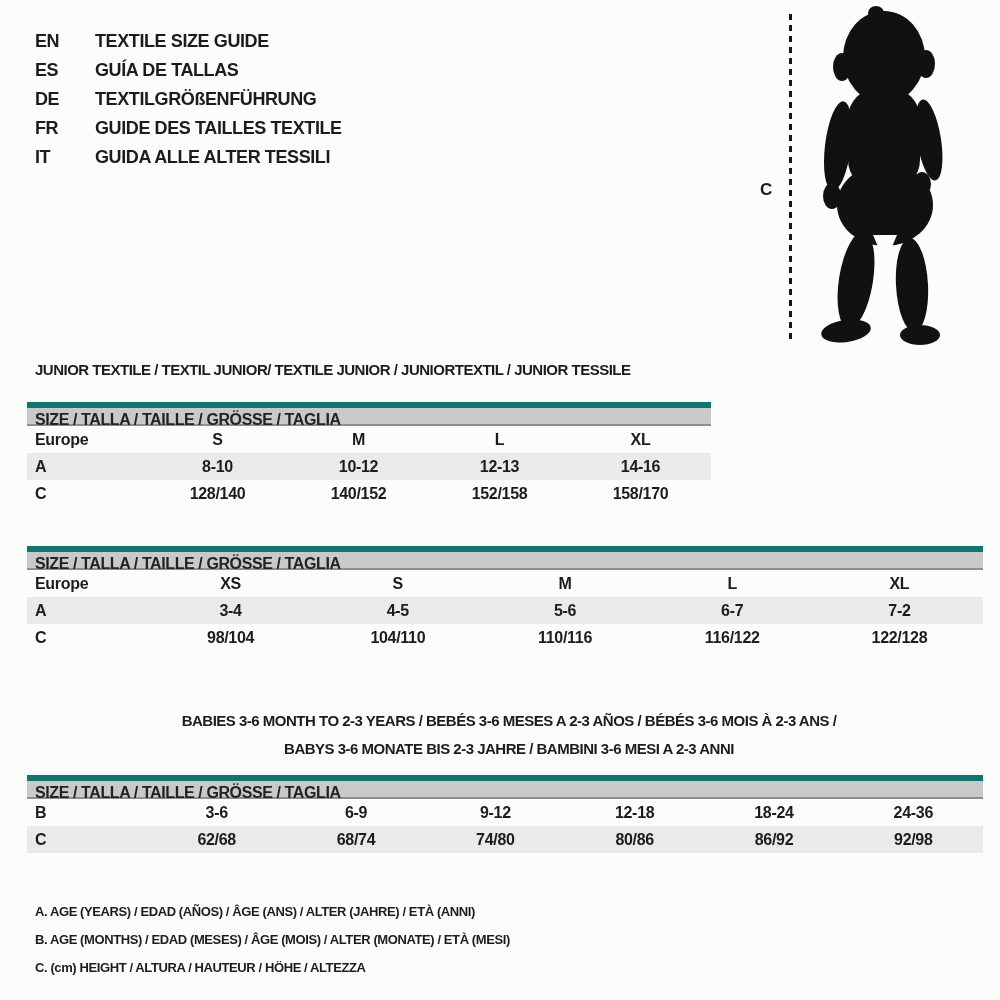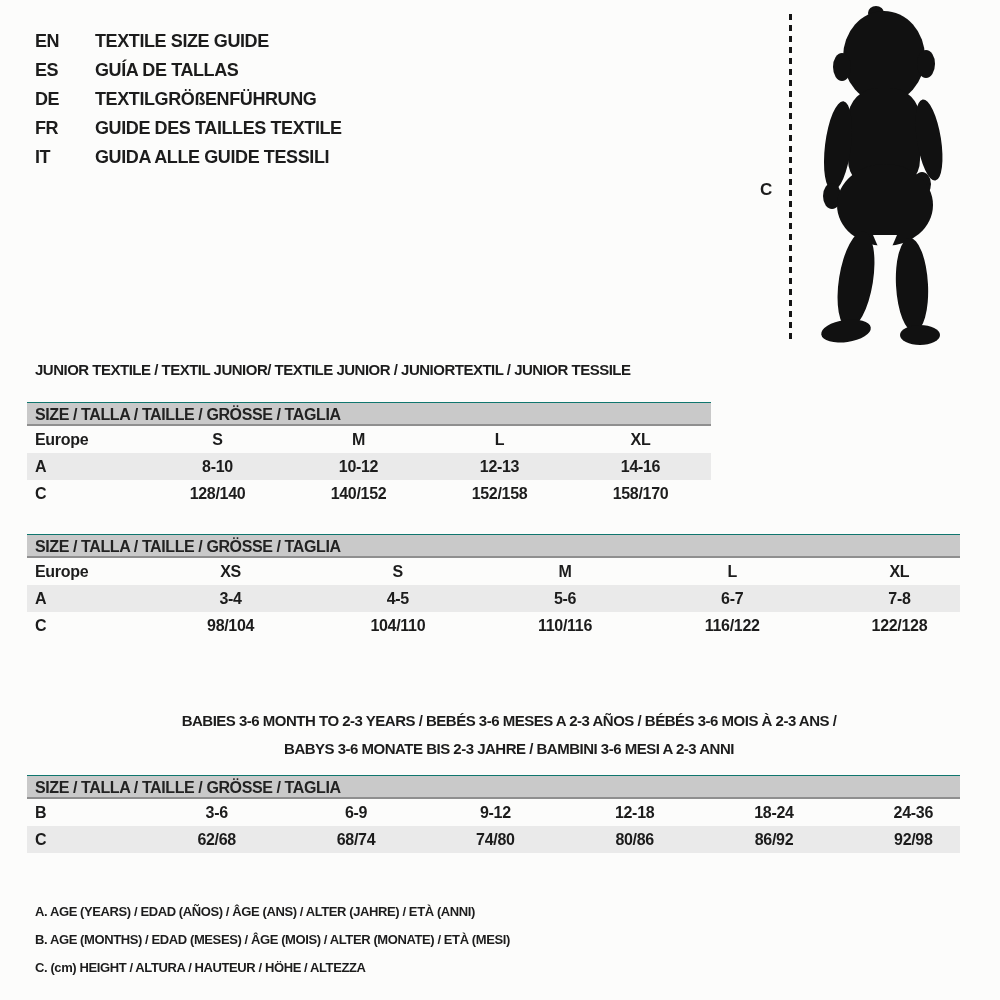--- a/index.html
+++ b/index.html
@@ -4,21 +4,21 @@
 <style>
   html,body{margin:0;padding:0;}
   body{
     width:1000px;height:1000px;
     background:#fcfcfb;
     font-family:"Liberation Sans",sans-serif;
     font-weight:700;
     color:#1c1c1c;
     -webkit-font-smoothing:antialiased;
   }
-  .page{position:relative;width:960px;height:1000px;overflow:hidden;}
+  .page{position:relative;width:960px;height:1000px;overflow:hidden;padding-left:40px;}
 
   
   .lang-list{position:absolute;left:35px;top:27px;}
   .lang-row{display:flex;height:29px;align-items:center;font-size:18px;letter-spacing:-0.4px;}
   .lang-code{width:60px;}
   .lang-label{white-space:nowrap;}
 
   
   .figure{position:absolute;left:756px;top:4px;width:220px;height:348px;}
   .measure-line{
@@ -32,25 +32,26 @@
   .size-section{position:absolute;left:27px;}
   .s0{top:361px;width:684px;}
   .s1{top:534px;width:956px;}
   .s2{top:707px;width:956px;}
   .sec-title{font-size:15px;line-height:18px;letter-spacing:-0.5px;padding-left:8px;white-space:nowrap;margin-bottom:23px;}
   .s2 .sec-title{line-height:28px;margin-bottom:0;text-align:center;}
   .s2 .sec-title-wrap{margin-bottom:12px;}
   .size-bar{
     height:24px;line-height:24px;
     background:#c9c9c9;
-    border-top:1px solid #0f766e;
+    border-top:6px solid #0f766e;
     border-bottom:2px solid #8f8f8f;
     font-size:16px;letter-spacing:-0.4px;
     padding-left:8px;box-sizing:border-box;
     color:#222;
+    margin-top:12px;
   }
   .trow{display:flex;height:27px;align-items:center;font-size:16px;letter-spacing:-0.3px;}
   .trow.shaded{background:#eaeaea;}
   .rlabel{width:120px;padding-left:8px;box-sizing:border-box;}
   .cell{flex:1;text-align:center;}
 
   
   .footnotes{position:absolute;left:35px;top:898px;}
   .footnote{height:28px;line-height:28px;font-size:13px;letter-spacing:-0.4px;white-space:nowrap;}
 </style>
@@ -71,21 +72,21 @@
     <div class="lang-row">
       <span class="lang-code">DE</span>
       <span class="lang-label">TEXTILGRÖßENFÜHRUNG</span>
     </div>
     <div class="lang-row">
       <span class="lang-code">FR</span>
       <span class="lang-label">GUIDE DES TAILLES TEXTILE</span>
     </div>
     <div class="lang-row">
       <span class="lang-code">IT</span>
-      <span class="lang-label">GUIDA ALLE GUIDE TESSILI</span>
+      <span class="lang-label">GUIDA ALLE ALTER TESSILI</span>
     </div>
   </div>
 
   <div class="figure">
     <div class="measure-line"></div>
     <div class="measure-label">C</div>
     <svg class="baby-svg" width="160" height="345" viewBox="0 0 160 345" aria-hidden="true">
       <g fill="#111111">
         <ellipse cx="74" cy="9" rx="8" ry="7"></ellipse>
         <ellipse cx="82" cy="53" rx="41" ry="46"></ellipse>
@@ -144,21 +145,21 @@
           <div class="cell">M</div>
           <div class="cell">L</div>
           <div class="cell">XL</div>
         </div>
         <div class="trow shaded">
           <div class="rlabel">A</div>
           <div class="cell">3-4</div>
           <div class="cell">4-5</div>
           <div class="cell">5-6</div>
           <div class="cell">6-7</div>
-          <div class="cell">7-8</div>
+          <div class="cell">7-2</div>
         </div>
         <div class="trow">
           <div class="rlabel">C</div>
           <div class="cell">98/104</div>
           <div class="cell">104/110</div>
           <div class="cell">110/116</div>
           <div class="cell">116/122</div>
           <div class="cell">122/128</div>
         </div>
       </div>

